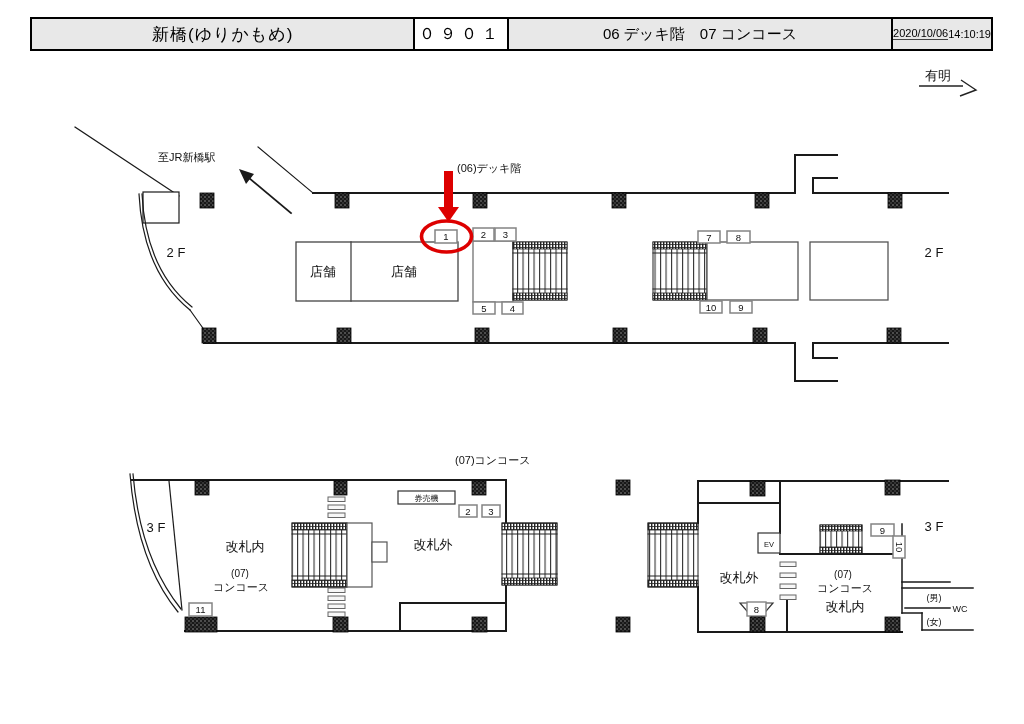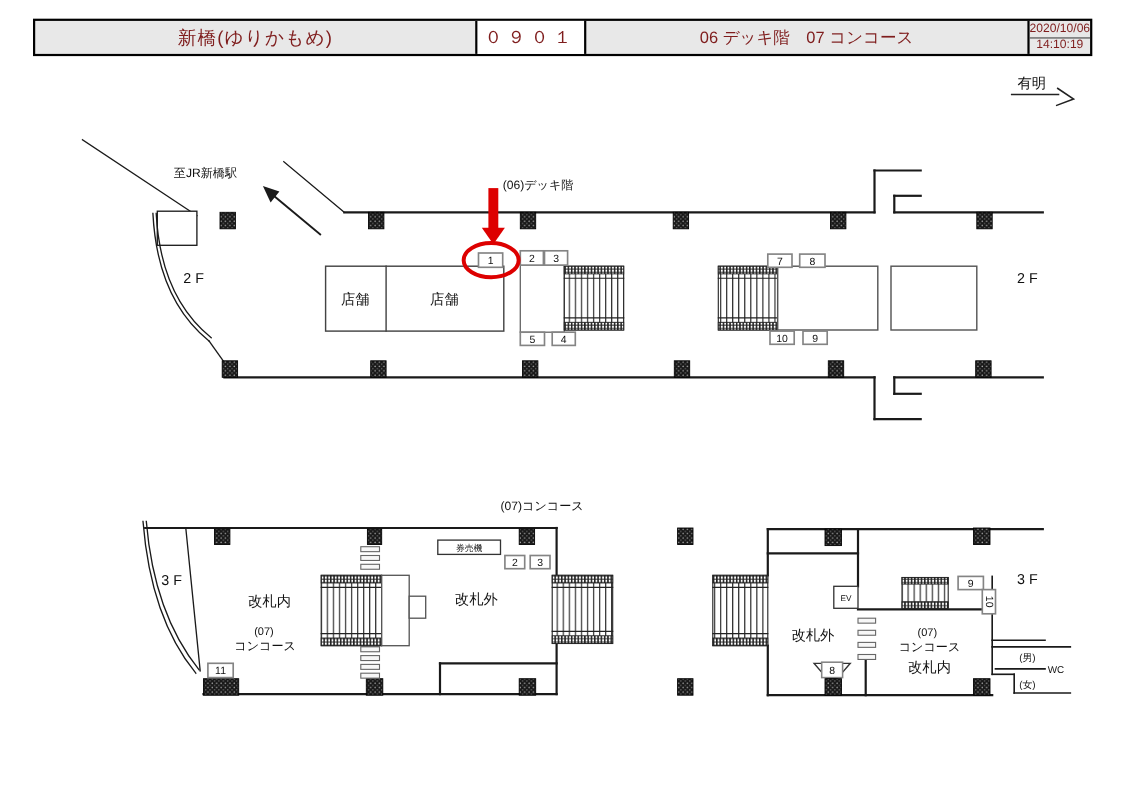--- a/index.html
+++ b/index.html
@@ -1,25 +1,25 @@
 <!DOCTYPE html>
 <html><head>
 <meta charset="utf-8">
 <style>
   html,body{margin:0;padding:0;background:#fff;}
   .stage{position:relative;width:1024px;height:724px;background:#fff;overflow:hidden;
-         font-family:"Liberation Sans","DejaVu Sans",sans-serif;color:#7f1d1d;}
+         font-family:"Liberation Sans","DejaVu Sans",sans-serif;color:#000000;}
   
   .hdr{position:absolute;left:30px;top:17px;width:963px;height:34px;display:flex;
        border:2px solid #000;box-sizing:border-box;background:#e8e8e8;}
   .hcell{display:flex;align-items:center;justify-content:center;box-sizing:border-box;height:100%;}
   .hc1{width:408px;font-size:17px;letter-spacing:1px;}
   .hc2{width:100px;background:#fff;border-left:2px solid #000;font-size:16px;letter-spacing:5px;}
   .hc3{width:411px;border-left:2px solid #000;font-size:15px;}
-  .hc4{flex:1;border-left:2px solid #000;flex-direction:column;font-size:11px;line-height:1;}
+  .hc4{flex:1;border-left:2px solid #000;font-size:11px;line-height:1;}
   .hc4 .row{flex:1;display:flex;align-items:center;justify-content:center;width:100%;box-sizing:border-box;}
   .hc4 .row.top{border-bottom:1px solid #444;}
   svg text{fill:#111;font-family:"Liberation Sans","DejaVu Sans",sans-serif;}
   .lbl{font-size:13px;}
   .lbl-s{font-size:11px;}
   .num{font-size:9.5px;}
   .tiny{font-size:8px;}
 </style>
 </head>
 <body>

